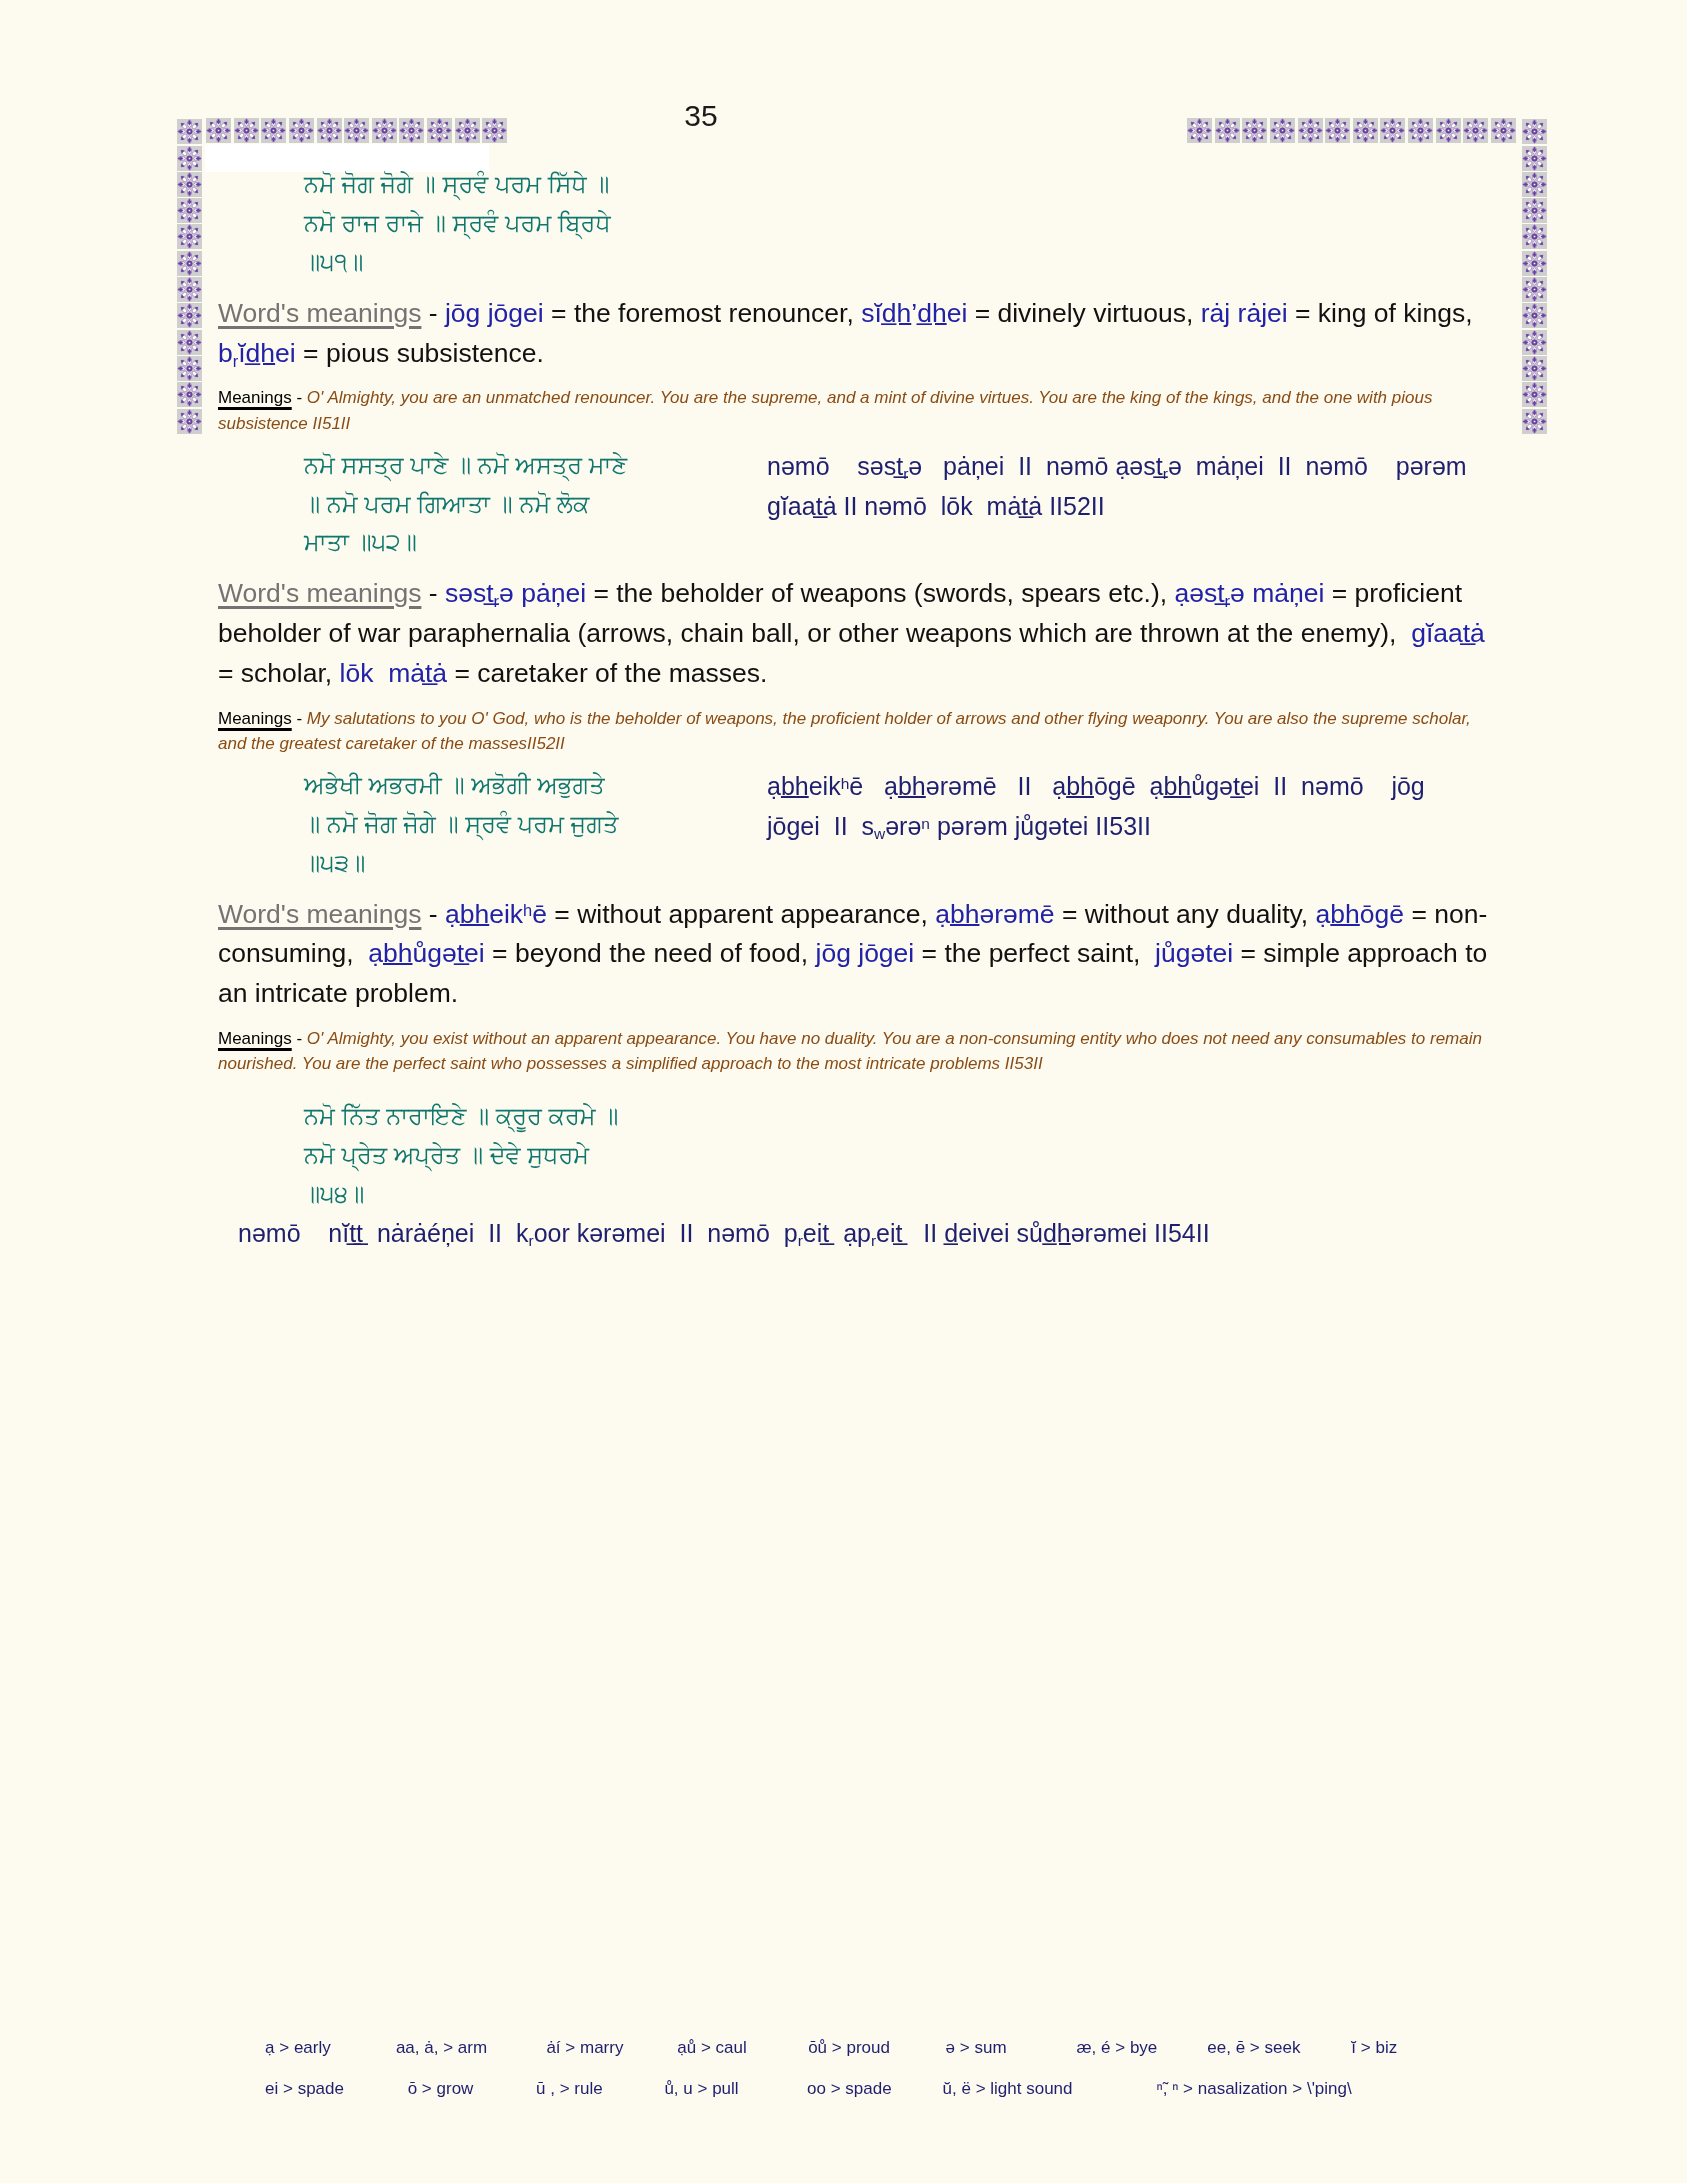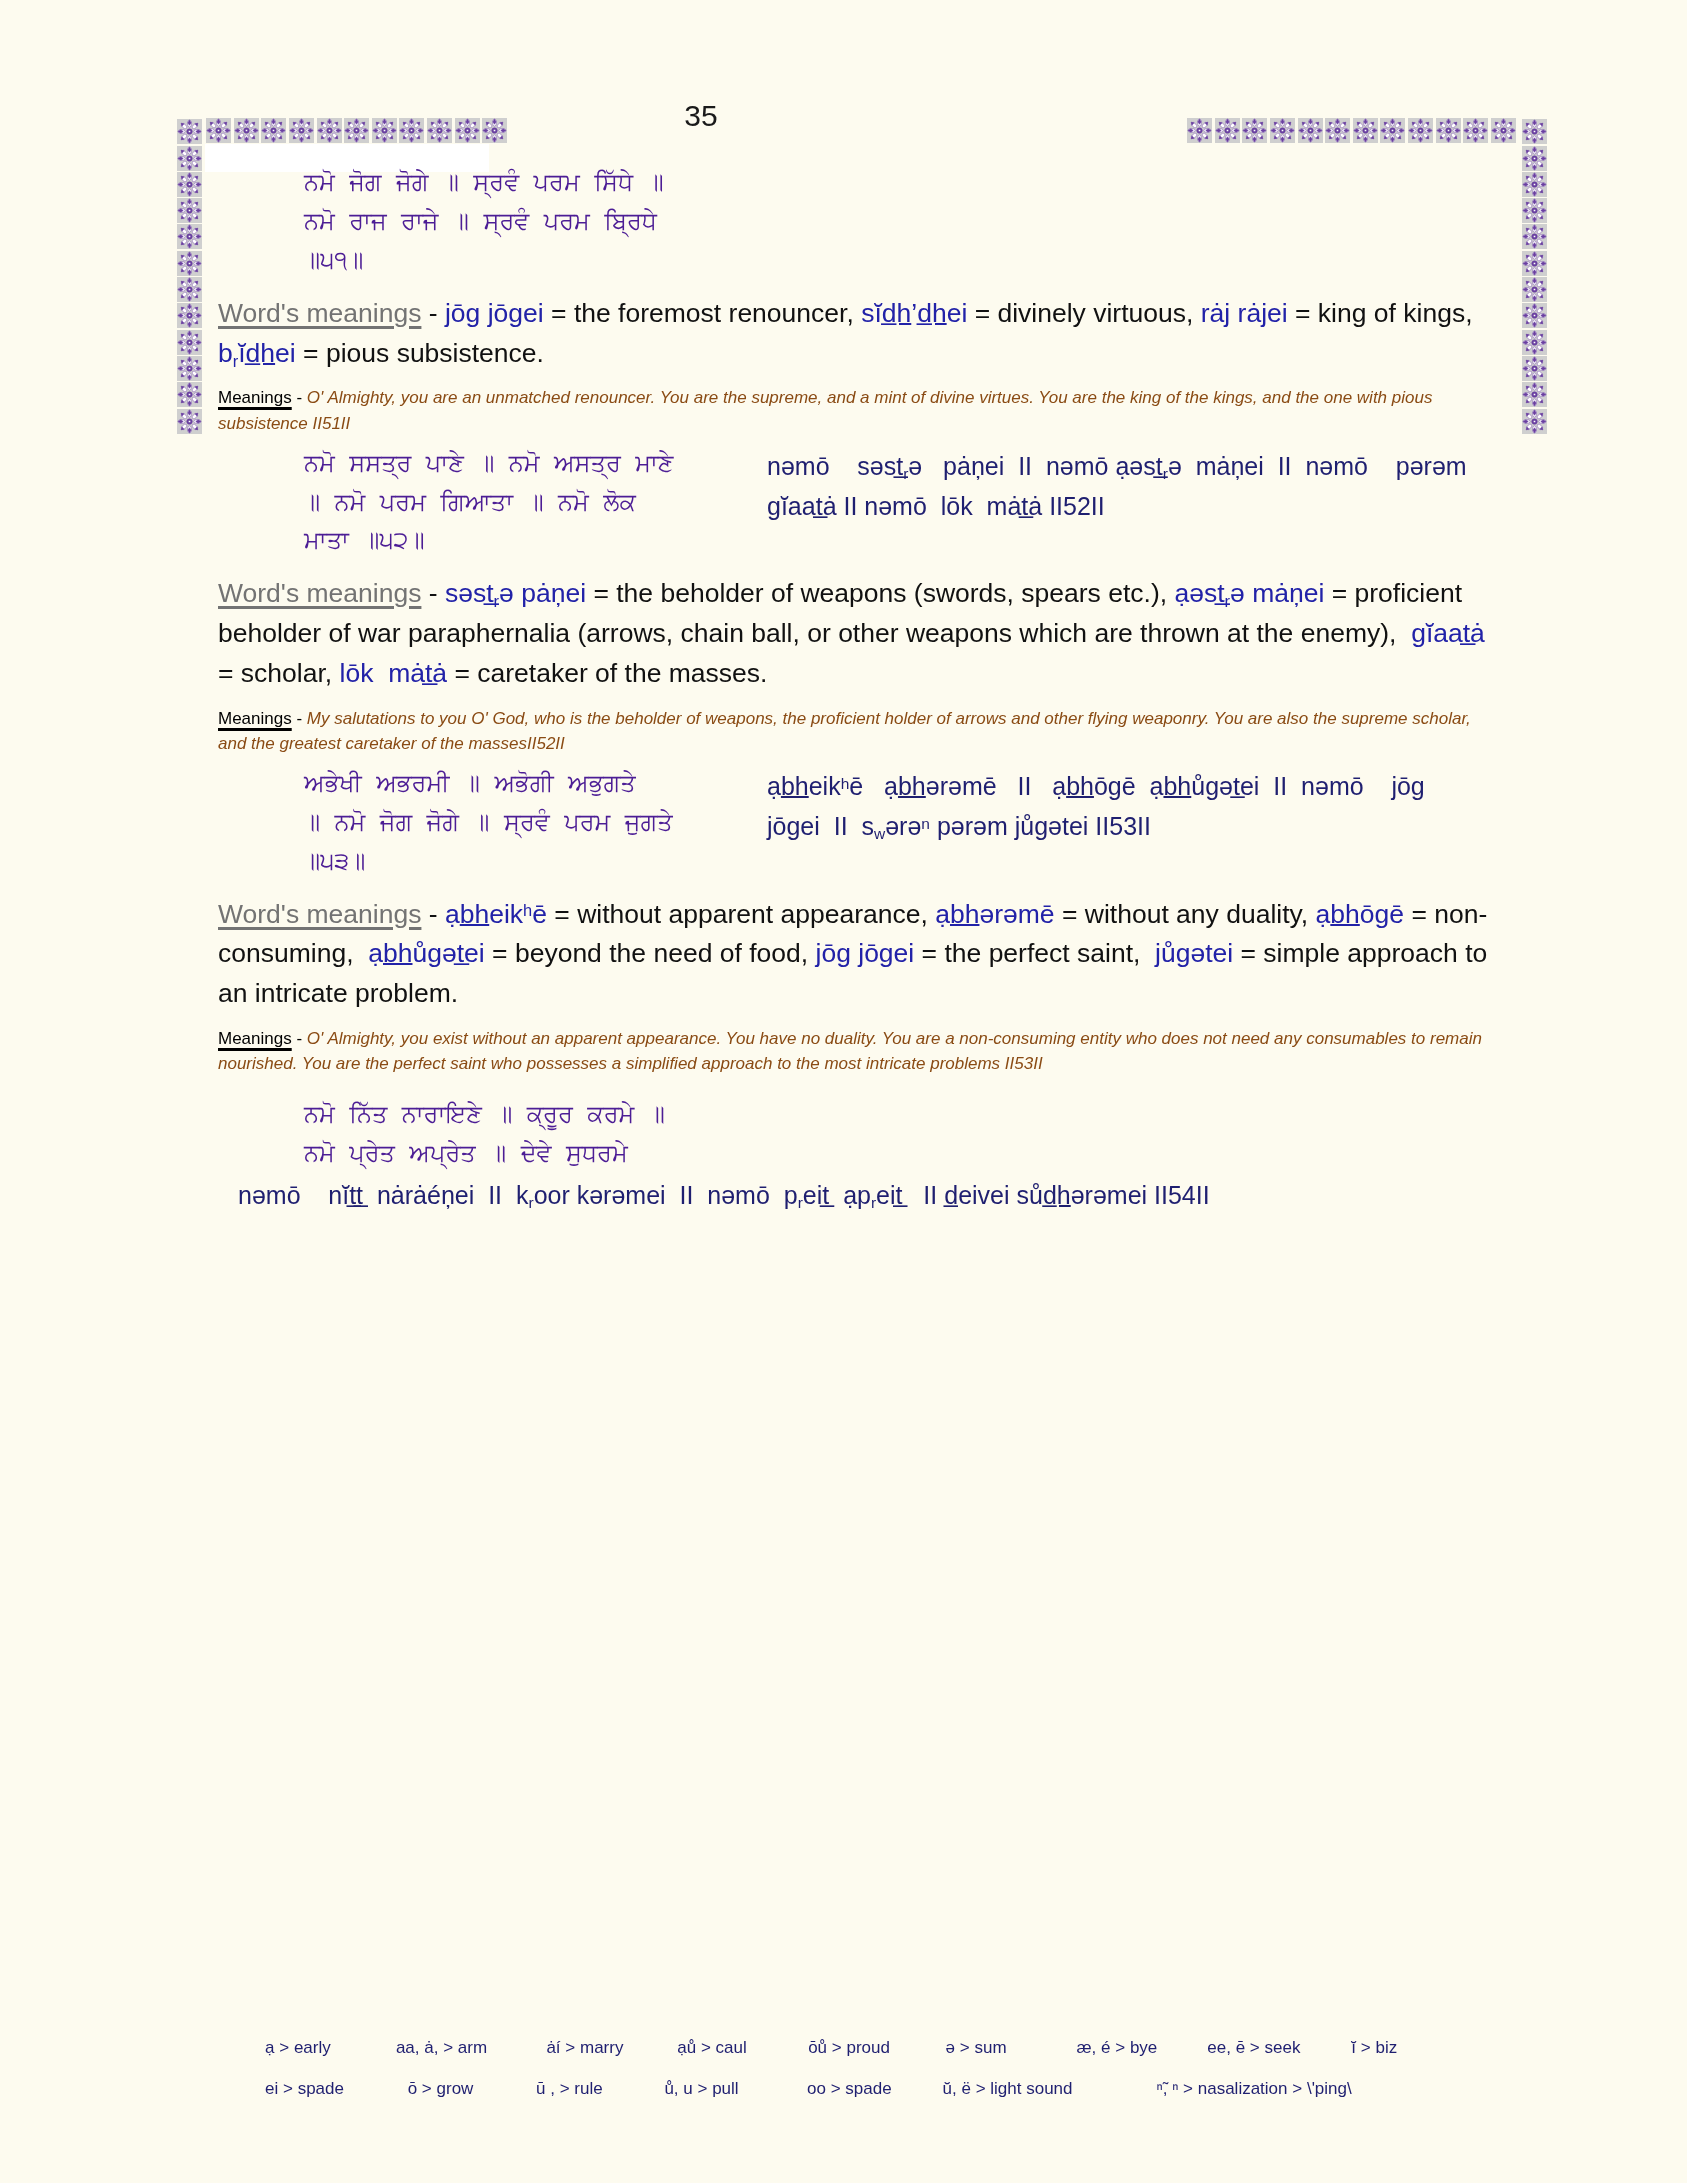--- a/index.html
+++ b/index.html
@@ -57,24 +57,24 @@
 
   .verse-block {
     display: flex;
     margin-top: 9.3px;
     margin-bottom: 6.6px;
   }
   .verse-gurmukhi {
     width: 529px;
     padding-left: 86px;
     box-sizing: border-box;
-    color: #4c1d95;
+    color: #0f766e;
     font-size: 24px;
     line-height: 1.62;
-    font-family: Liberation Mono, monospace;
+    font-family: Liberation Sans, sans-serif;
   }
   .verse-translit {
     flex: 1;
     color: #1f1f70;
     font-size: 25px;
     line-height: 1.62;
     padding-left: 20px;
     font-family: "Liberation Sans", sans-serif;
   }
 
@@ -1259,20 +1259,21 @@
   </div>
 
   <div class="para-meaning">
     <span class="label">Meanings</span><span class="dash"> - </span><span>O' Almighty, you exist without an apparent appearance. You have no duality. You are a non-consuming entity who does not need any consumables to remain nourished. You are the perfect saint who possesses a simplified approach to the most intricate problems </span><span>II53II</span>
   </div>
 
   <div class="verse-block" style="margin-top:20px;flex-direction:column;">
     <div class="verse-gurmukhi">
       <div>ਨਮੋ ਨਿੱਤ ਨਾਰਾਇਣੇ ॥ ਕ੍ਰੂਰ ਕਰਮੇ ॥</div>
       <div>ਨਮੋ ਪ੍ਰੇਤ ਅਪ੍ਰੇਤ ॥ ਦੇਵੇ ਸੁਧਰਮੇ</div>
+      <div>॥੫੪॥</div>
     </div>
     <div class="verse-translit">
       nəmō&nbsp;&nbsp;&nbsp; nĭ<span class="u">t̲t̲</span>&nbsp; nȧrȧéņei&nbsp; II&nbsp; k<sub>r</sub>oor
       kərəmei&nbsp; II&nbsp; nəmō&nbsp; p<sub>r</sub>ei<span class="u">t̲</span>&nbsp; ạp<sub>r</sub>ei<span class="u">t̲</span>&nbsp;&nbsp; II
       <span class="u">d̲</span>eivei sů<span class="u">d̲h</span>ərəmei II54II
     </div>
   </div>
 
 </div>
 

